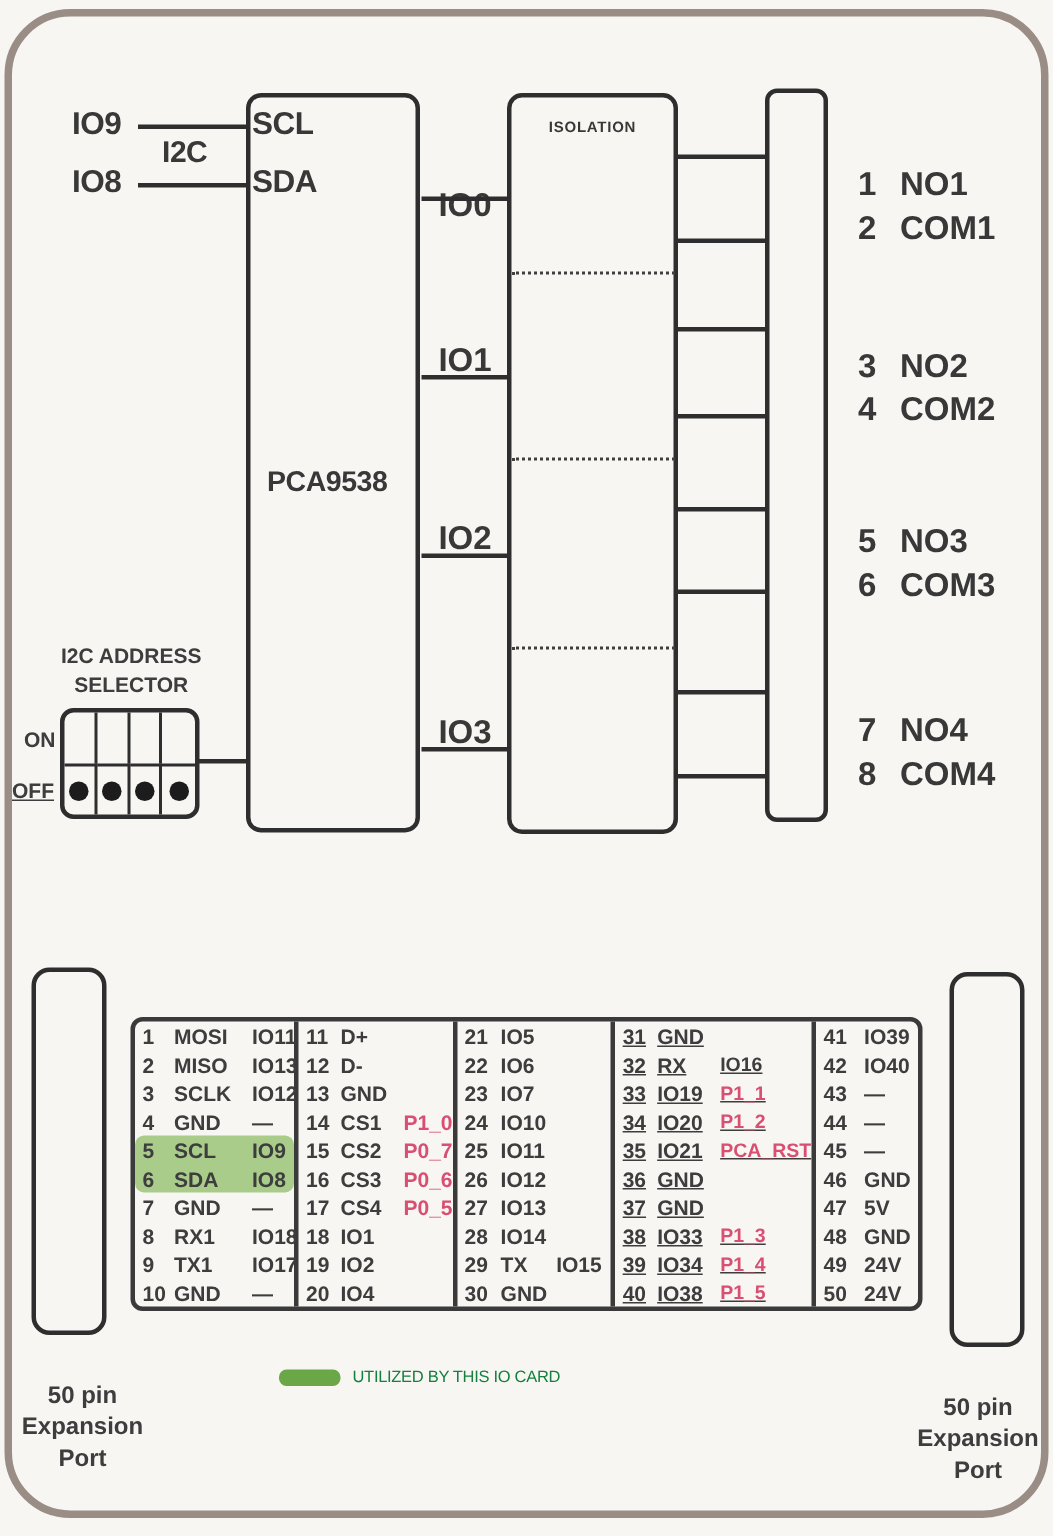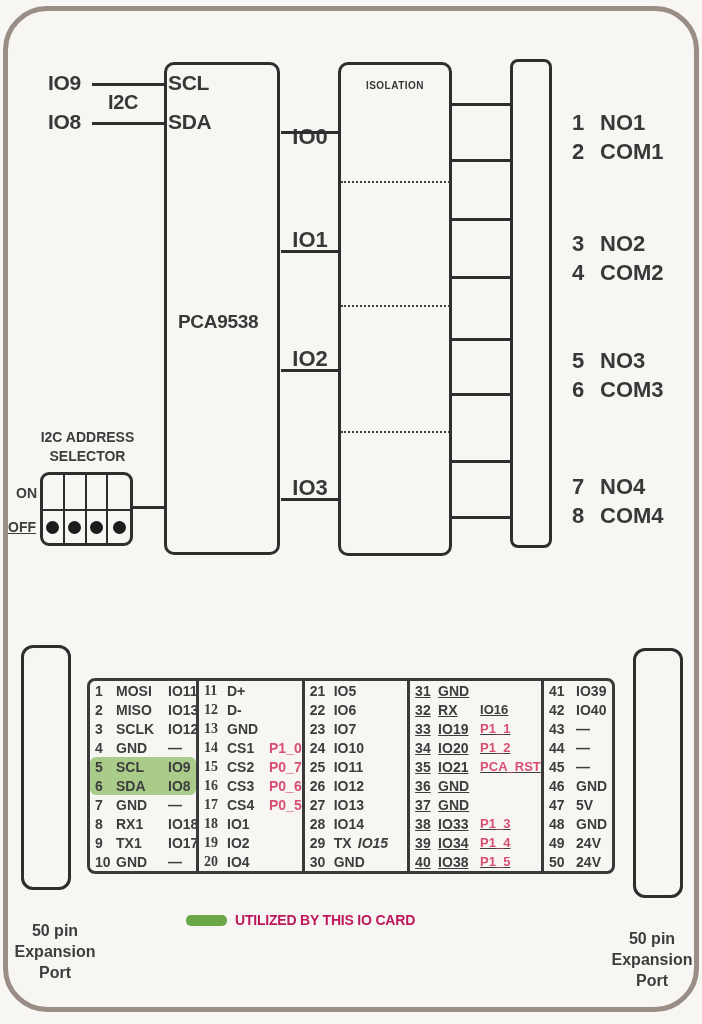--- a/index.html
+++ b/index.html
@@ -34,35 +34,35 @@
              border-radius:8px;box-sizing:border-box;display:flex;background:transparent;}
   .pt-col{display:flex;flex-direction:column;border-right:3px solid #3a3a3a;box-sizing:border-box;}
   .pt-col.last{border-right:none;border-radius:30px;}
   .pt-row{flex:1;display:flex;align-items:center;padding-left:5px;font-size:14px;font-weight:bold;
           color:#3d3d3d;white-space:nowrap;box-sizing:border-box;}
   .pt-row .pin{flex:0 0 auto;}
   .pt-row .name{flex:0 0 auto;}
   .pt-row .extra{flex:0 0 auto;}
   .c1{width:109px;} .c2{width:107px;} .c3{width:107px;} .c4{width:136px;text-decoration:underline;} .c5{width:69px;}
   .c1 .pin{width:21px;} .c1 .name{width:52px;}
-  .c2 .pin{width:23px;font-family:Liberation Serif, serif;} .c2 .name{width:42px;}
-  .c3 .pin{width:24px;} .c3 .extra{margin-left:auto;margin-right:19px;font-style:italic;}
+  .c2 .pin{width:23px;} .c2 .name{width:42px;}
+  .c3 .pin{width:24px;} .c3 .extra{margin-left:auto;margin-right:6px;}
   .c4 .pin{width:23px;} .c4 .name{width:42px;} .c4 .extra{font-size:13px;}
   .c5 .pin{width:27px;}
   .extra.pink{color:#d94f72;}
   .pt-row.hl{background:#a9cc8a;}
   .pt-row.hl-first{border-radius:6px 6px 0 0;}
   .pt-row.hl-last{border-radius:0 0 6px 6px;}
 
   
   .legend-row{position:absolute;display:flex;align-items:center;}
   .swatch{width:41px;height:11px;border-radius:5px;margin-right:8px;}
   .swatch.green{background:#6aa747;}
   .swatch.yellow{background:#f2df5e;}
-  .legend-text{font-weight:bold;font-size:14px;color:#be185d;letter-spacing:-0.2px;}
+  .legend-text{font-weight:normal;font-size:11px;color:#15803d;letter-spacing:-0.2px;}
 </style>
 </head>
 <body>
 
 <div class="page">
   <div class="card-border"></div>
 
   <div class="lbl" style="left:48px;top:71px;font-size:21px;">IO9</div>
   <div class="wire" style="left:92px;top:83px;width:72px;"></div>
   <div class="lbl" style="left:108px;top:91px;font-size:20px;">I2C</div>

